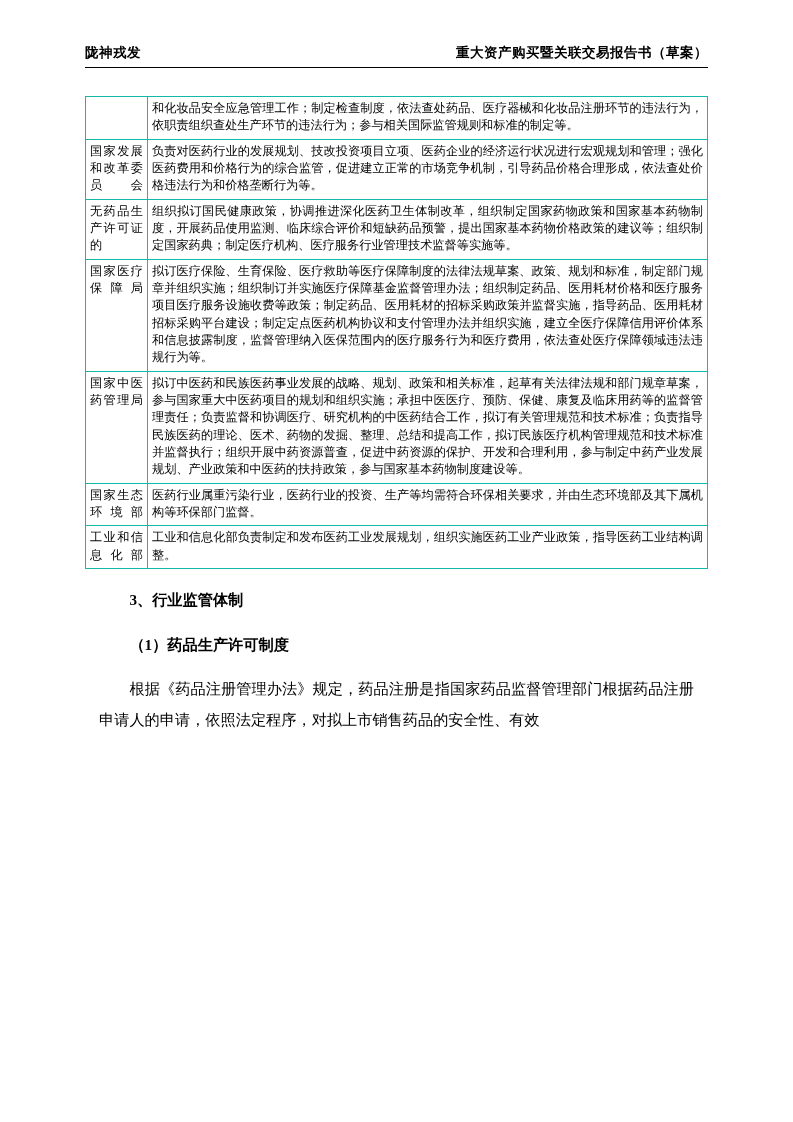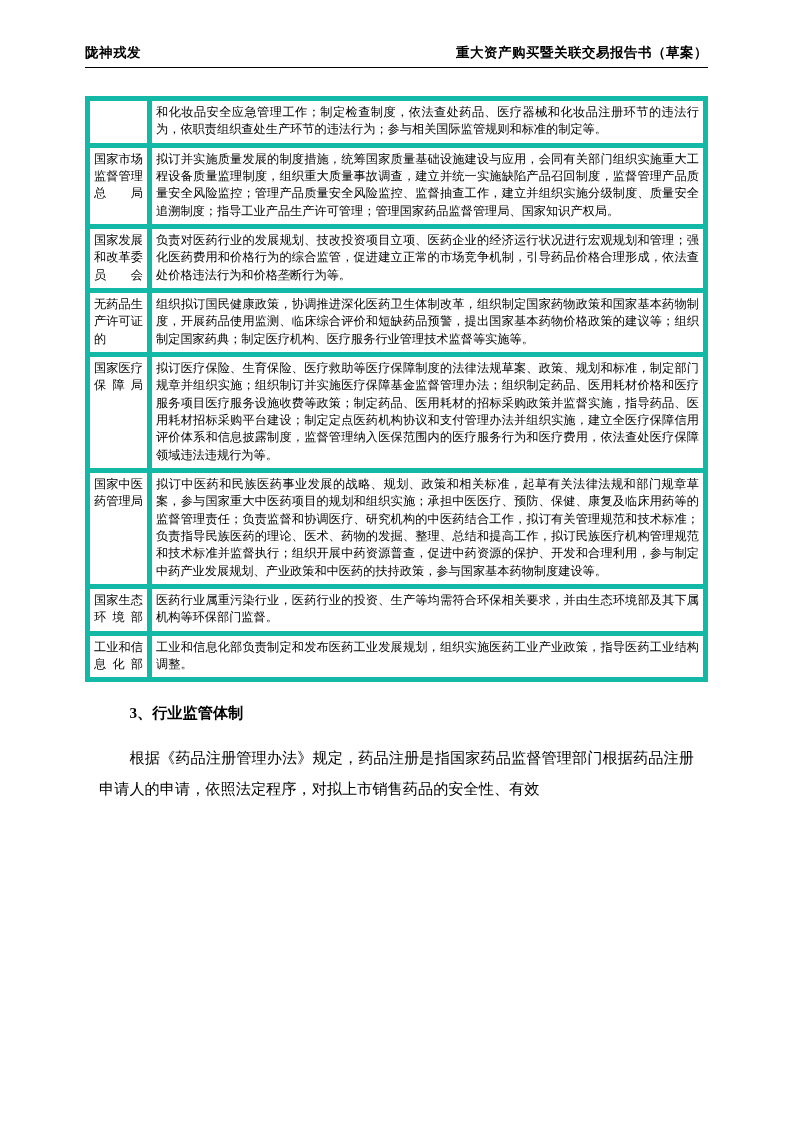--- a/index.html
+++ b/index.html
@@ -43,21 +43,21 @@
     margin-top: 5px;
   }
   
   table.reg-table {
     margin-top: 18px;
     border-collapse: collapse;
     width: 100%;
     table-layout: fixed;
   }
   table.reg-table td {
-    border: 5px solid #14b8a6;
+    border: 1px solid #14b8a6;
     vertical-align: top;
     padding: 3px 4px 4px 4px;
     font-size: 12.2px;
     line-height: 1.42;
     text-align: justify;
     text-justify: inter-ideograph;
   }
   td.col-org {
     width: 62px;
     text-align: justify;
@@ -110,24 +110,20 @@
     <colgroup>
       <col style="width:62px">
       <col>
     </colgroup>
     <tbody>
       <tr>
         <td class="col-org"></td>
         <td class="col-duty">和化妆品安全应急管理工作；制定检查制度，依法查处药品、医疗器械和化妆品注册环节的违法行为，依职责组织查处生产环节的违法行为；参与相关国际监管规则和标准的制定等。</td>
       </tr>
       <tr>
-        <td class="col-org">国家市场监督管理总局</td>
-        <td class="col-duty">拟订并实施质量发展的制度措施，统筹国家质量基础设施建设与应用，会同有关部门组织实施重大工程设备质量监理制度，组织重大质量事故调查，建立并统一实施缺陷产品召回制度，监督管理产品质量安全风险监控；管理产品质量安全风险监控、监督抽查工作，建立并组织实施分级制度、质量安全追溯制度；指导工业产品生产许可管理；管理国家药品监督管理局、国家知识产权局。</td>
-      </tr>
-      <tr>
         <td class="col-org">国家发展和改革委员会</td>
         <td class="col-duty">负责对医药行业的发展规划、技改投资项目立项、医药企业的经济运行状况进行宏观规划和管理；强化医药费用和价格行为的综合监管，促进建立正常的市场竞争机制，引导药品价格合理形成，依法查处价格违法行为和价格垄断行为等。</td>
       </tr>
       <tr>
         <td class="col-org">无药品生产许可证的</td>
         <td class="col-duty">组织拟订国民健康政策，协调推进深化医药卫生体制改革，组织制定国家药物政策和国家基本药物制度，开展药品使用监测、临床综合评价和短缺药品预警，提出国家基本药物价格政策的建议等；组织制定国家药典；制定医疗机构、医疗服务行业管理技术监督等实施等。</td>
       </tr>
       <tr>
         <td class="col-org">国家医疗保障局</td>
         <td class="col-duty">拟订医疗保险、生育保险、医疗救助等医疗保障制度的法律法规草案、政策、规划和标准，制定部门规章并组织实施；组织制订并实施医疗保障基金监督管理办法；组织制定药品、医用耗材价格和医疗服务项目医疗服务设施收费等政策；制定药品、医用耗材的招标采购政策并监督实施，指导药品、医用耗材招标采购平台建设；制定定点医药机构协议和支付管理办法并组织实施，建立全医疗保障信用评价体系和信息披露制度，监督管理纳入医保范围内的医疗服务行为和医疗费用，依法查处医疗保障领域违法违规行为等。</td>
@@ -142,17 +138,18 @@
       </tr>
       <tr>
         <td class="col-org">工业和信息化部</td>
         <td class="col-duty">工业和信息化部负责制定和发布医药工业发展规划，组织实施医药工业产业政策，指导医药工业结构调整。</td>
       </tr>
     </tbody>
   </table>
 
   <div class="body-text">
     <p class="para bold">3、行业监管体制</p>
+    <p class="para bold">（1）药品生产许可制度</p>
     <p class="para">根据《药品注册管理办法》规定，药品注册是指国家药品监督管理部门根据药品注册申请人的申请，依照法定程序，对拟上市销售药品的安全性、有效</p>
   </div>
 
 
 </div>
 
 </body></html>

